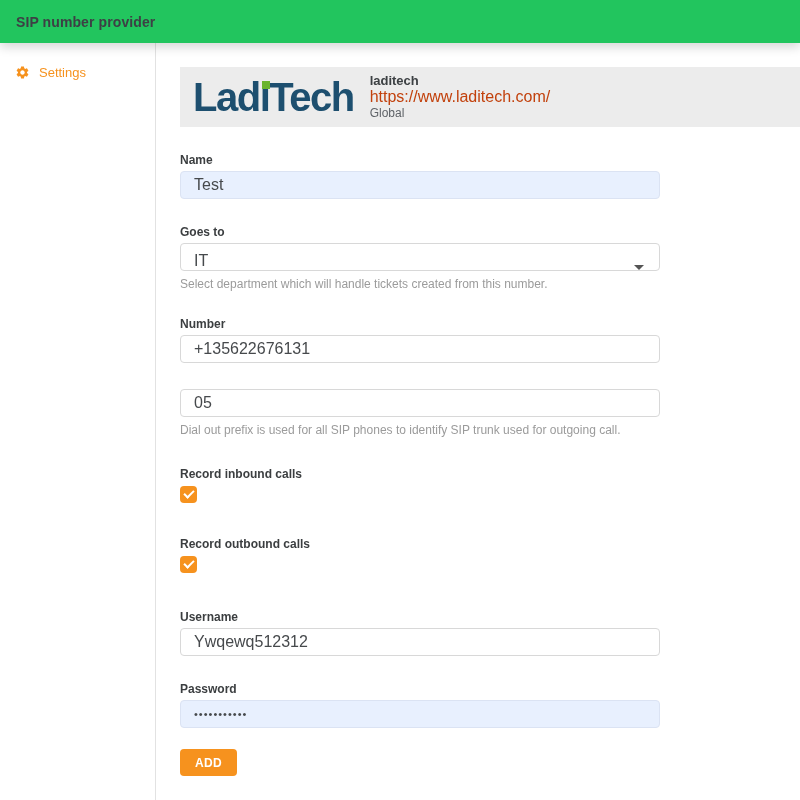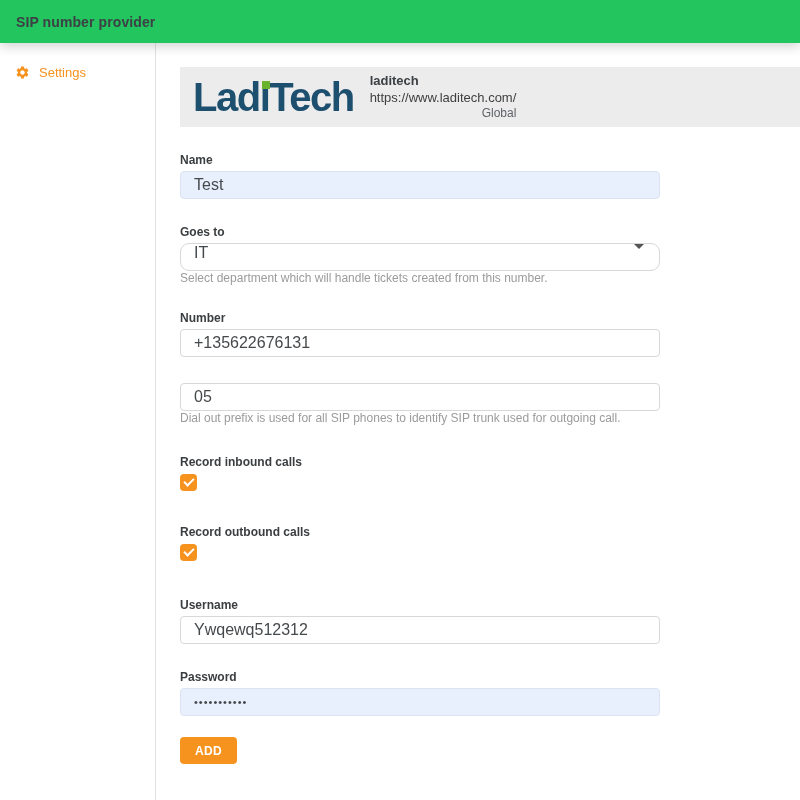--- a/index.html
+++ b/index.html
@@ -43,47 +43,47 @@
     font-size: 40px; font-weight: bold; color: #1d4f6f; letter-spacing: -1.5px;
     line-height: 46px; white-space: nowrap; flex: 0 0 auto;
   }
   .logo-i { position: relative; display: inline-block; }
   .logo-i::before {
     content: ""; position: absolute; left: 2px; top: 7px;
     width: 8px; height: 8px; background: #6ab42d;
   }
   .provider-info { margin-left: 16px; }
   .provider-name { font-size: 13px; font-weight: bold; color: #3c4043; line-height: 15px; }
-  .provider-url { font-size: 13px; color: #404040; text-decoration: none; line-height: 15px; display: inline-block; cursor: pointer; }
-  .provider-region { font-size: 12px; color: #5f6368; line-height: 15px; text-align: right; }
+  .provider-url { font-size: 16px; color: #c2410c; text-decoration: none; line-height: 15px; display: inline-block; cursor: pointer; }
+  .provider-region { font-size: 12px; color: #5f6368; line-height: 15px; }
 
   
   .form-col { width: 480px; }
   .field { margin-top: 26px; }
   .field-label { font-size: 12px; font-weight: bold; color: #3b3e40; line-height: 14px; }
   .text-input, .select {
     margin-top: 4px; width: 100%; height: 28px;
     border: 1px solid #d8d8d8; border-radius: 4px; background: #ffffff;
     font-family: "Liberation Sans", "DejaVu Sans", sans-serif;
     font-size: 16px; color: #46494c; padding: 0 13px; outline: none;
     display: block;
   }
   .text-input.autofill { background: #e8f0fe; border-color: #dbe3f3; }
   .text-input.masked { font-size: 11px; letter-spacing: 1px; }
 
   .select {
-    display: flex; align-items: flex-start; justify-content: space-between; cursor: pointer; border-radius: 9px;
+    display: flex; align-items: flex-end; justify-content: space-between; cursor: pointer;
   }
   .caret {
     width: 0; height: 0; margin-right: 2px;
     border-left: 5px solid transparent; border-right: 5px solid transparent;
     border-top: 5px solid #555;
   }
 
-  .helper { font-size: 12px; color: #9b9b9b; line-height: 14px; }
+  .helper { margin-top: 6px; font-size: 12px; color: #9b9b9b; line-height: 14px; }
 
   .field-check { margin-top: 30px; }
   .checkbox {
     margin-top: 5px; width: 17px; height: 17px; border-radius: 4px;
     background: #f6921e; display: inline-block; position: relative; cursor: pointer;
   }
   .checkbox.checked::after {
     content: ""; position: absolute; left: 4px; top: 4px;
     width: 8px; height: 4px;
     border-left: 2px solid #ffffff; border-bottom: 2px solid #ffffff;

